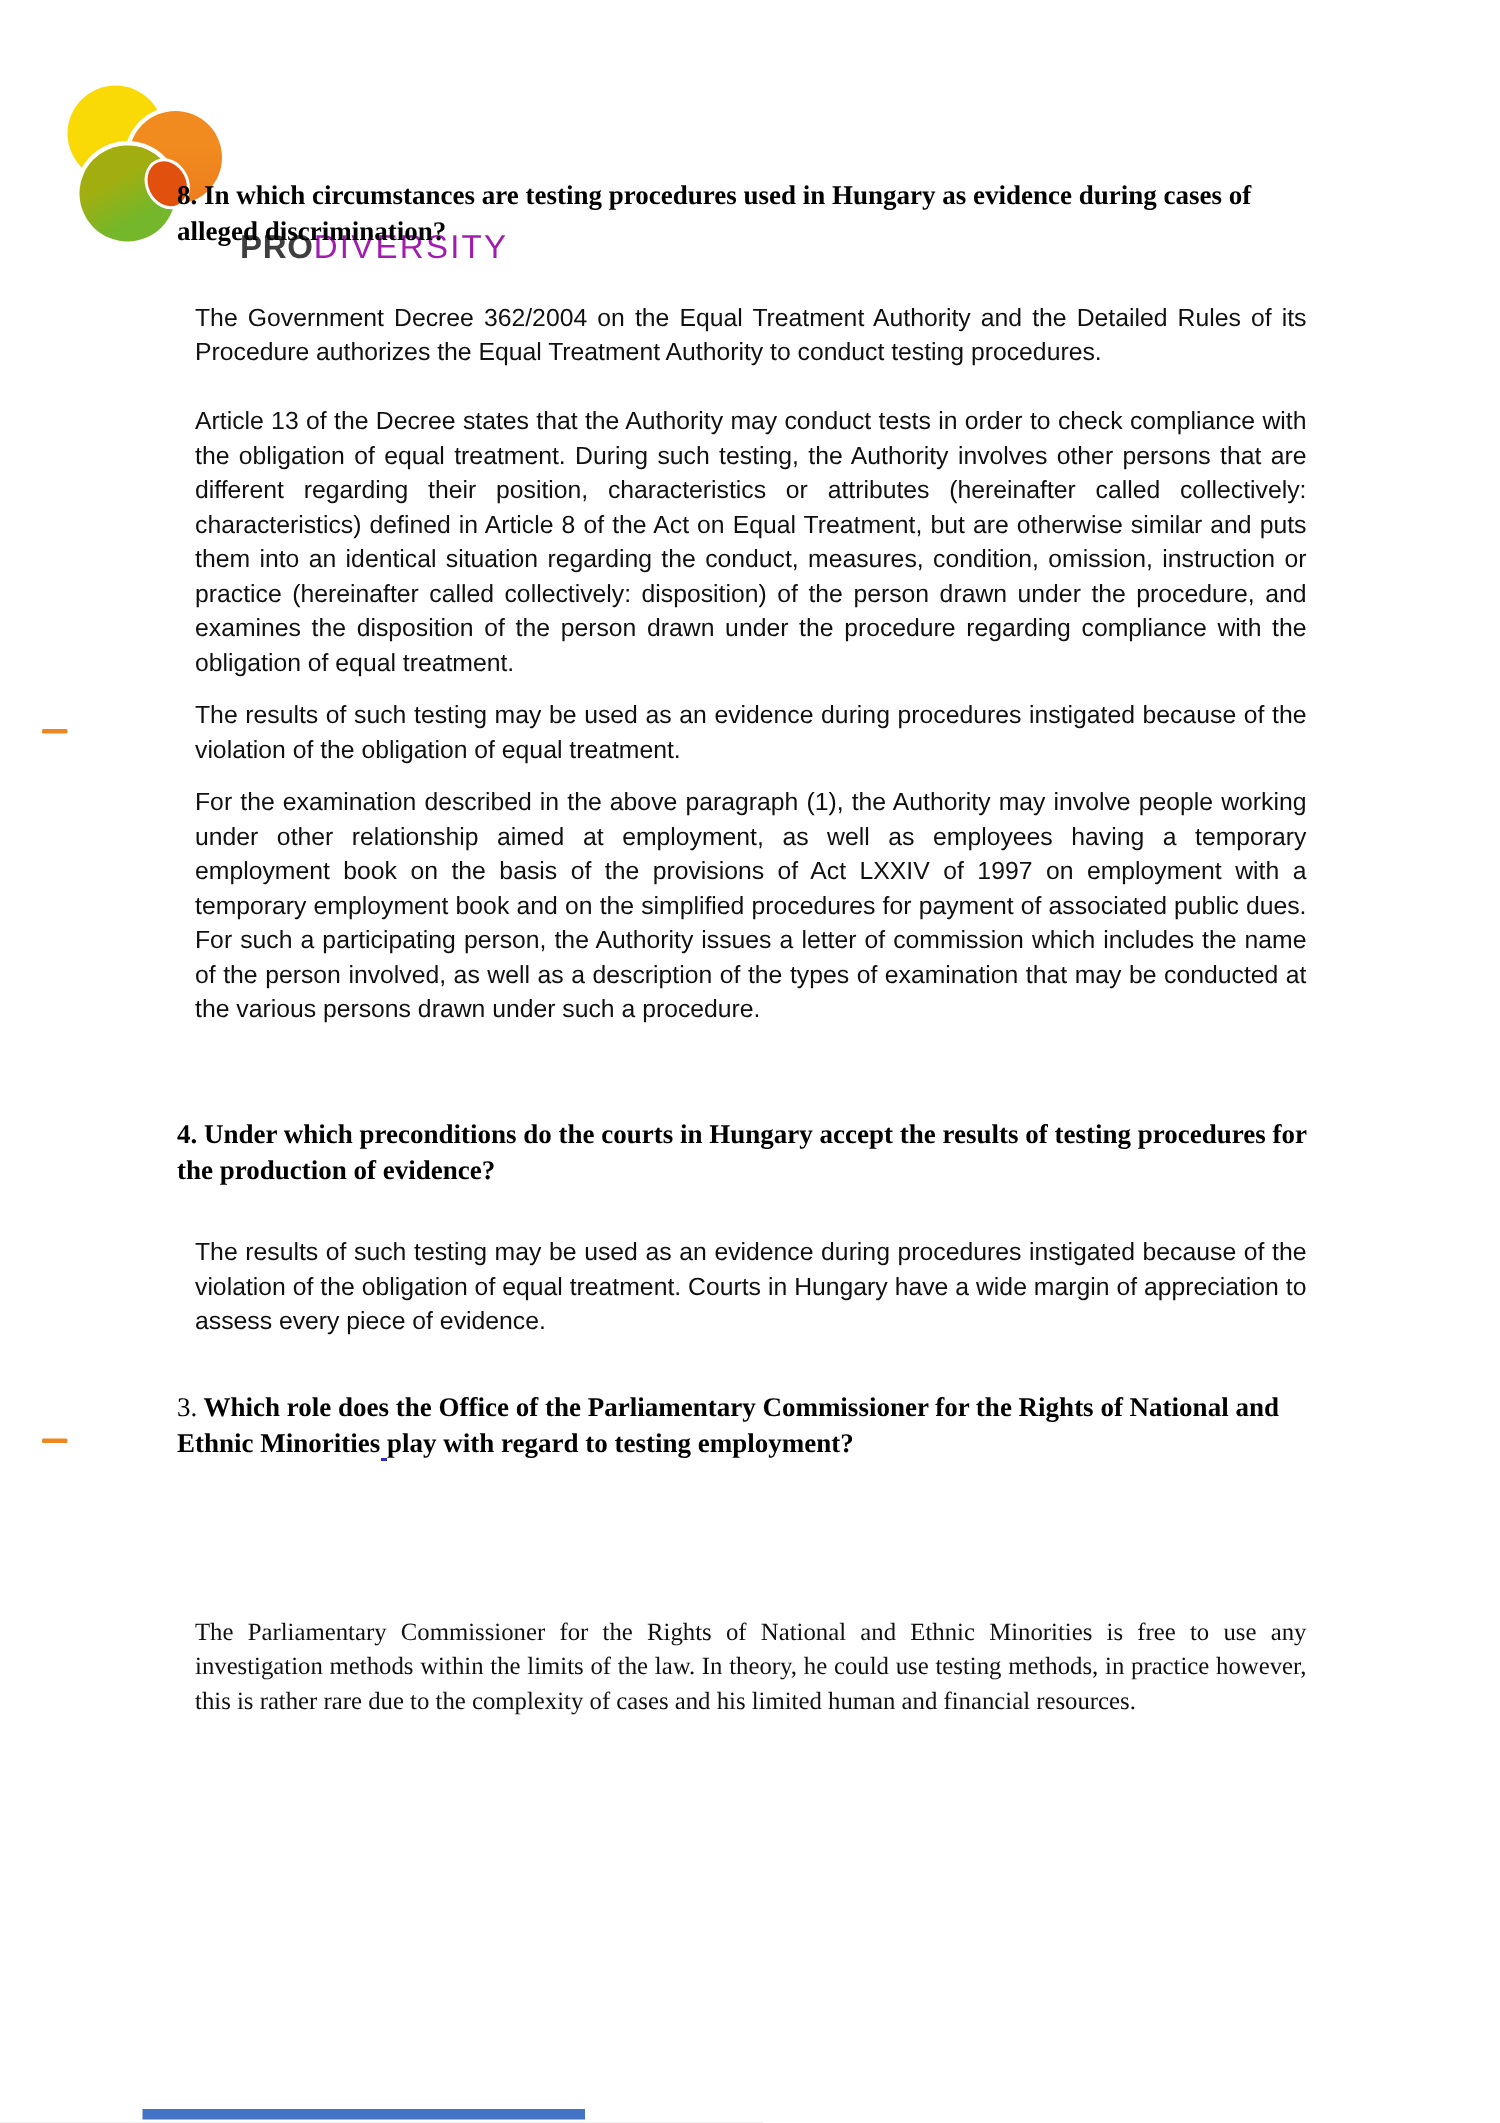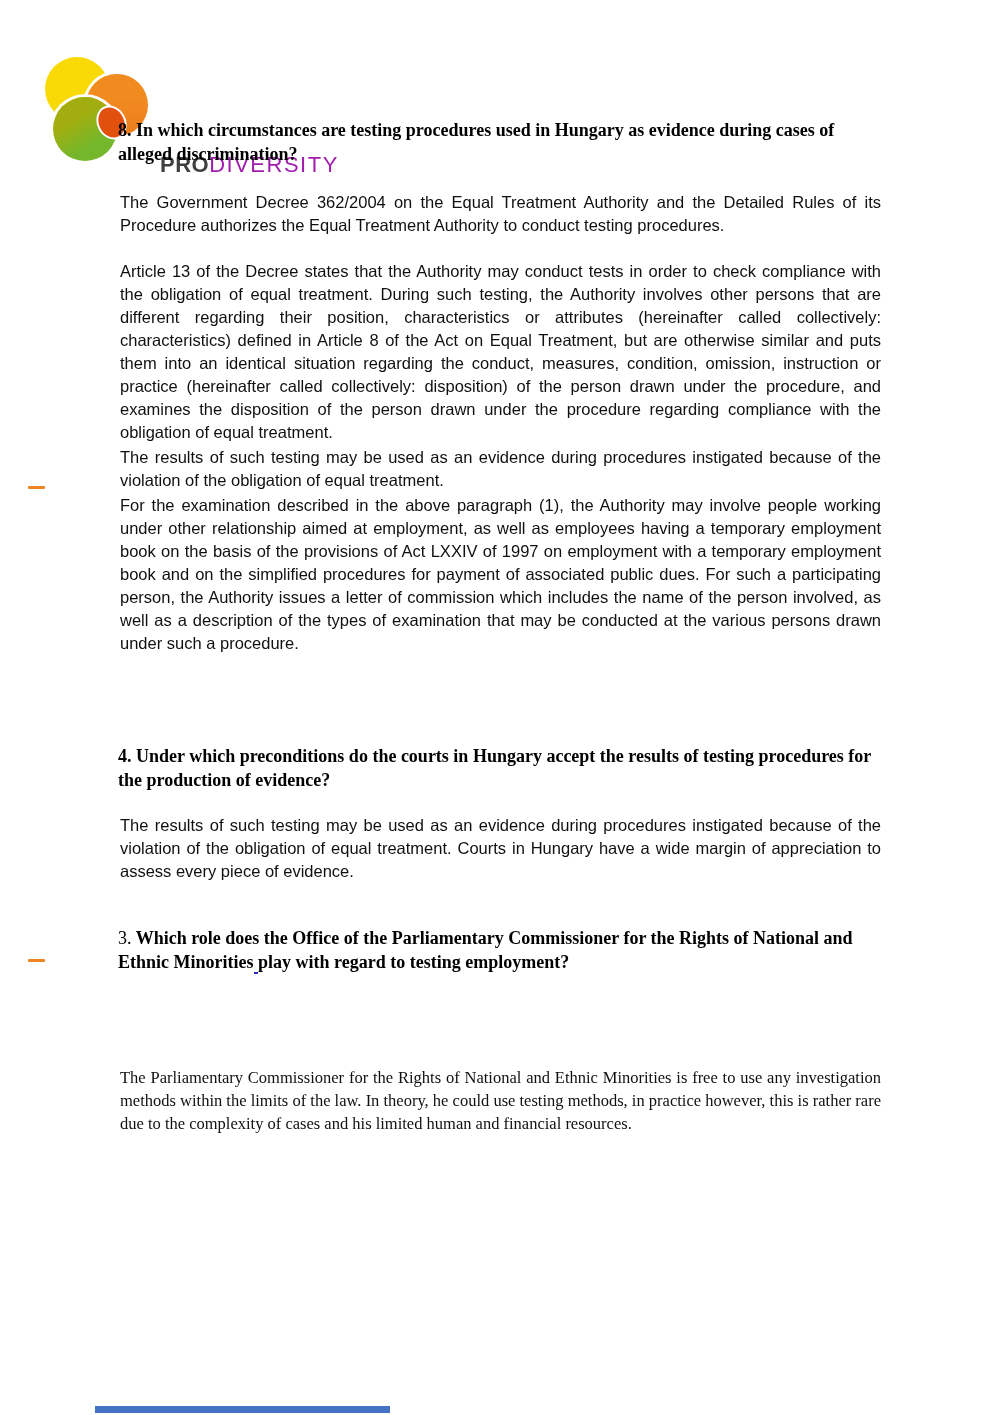--- a/index.html
+++ b/index.html
@@ -31,21 +31,21 @@
 
   
   .block { position:absolute; left:118px; width:765px; z-index:2; }
   .heading {
     font-family:"Liberation Serif", serif;
     font-weight:700; font-size:18px; line-height:24px; color:#000;
   }
   .h-num { font-weight:400; }
   .u-space { border-bottom:2px solid #2a2ac8; }
   .body-text { font-size:16.5px; line-height:23px; color:#101010; text-align:justify; }
-  .body-text p { margin:2px; }
+  .body-text p { margin:12px; }
 
   #h1 { top:118px; }
   #p1 { top:189px; }
   #pgroup1 { top:258px; }
   #h2 { top:744px; }
   #p5 { top:812px; }
   #h3 { top:926px; }
   #p6 { top:1064px;font-family:Liberation Serif, serif; }
 
   

